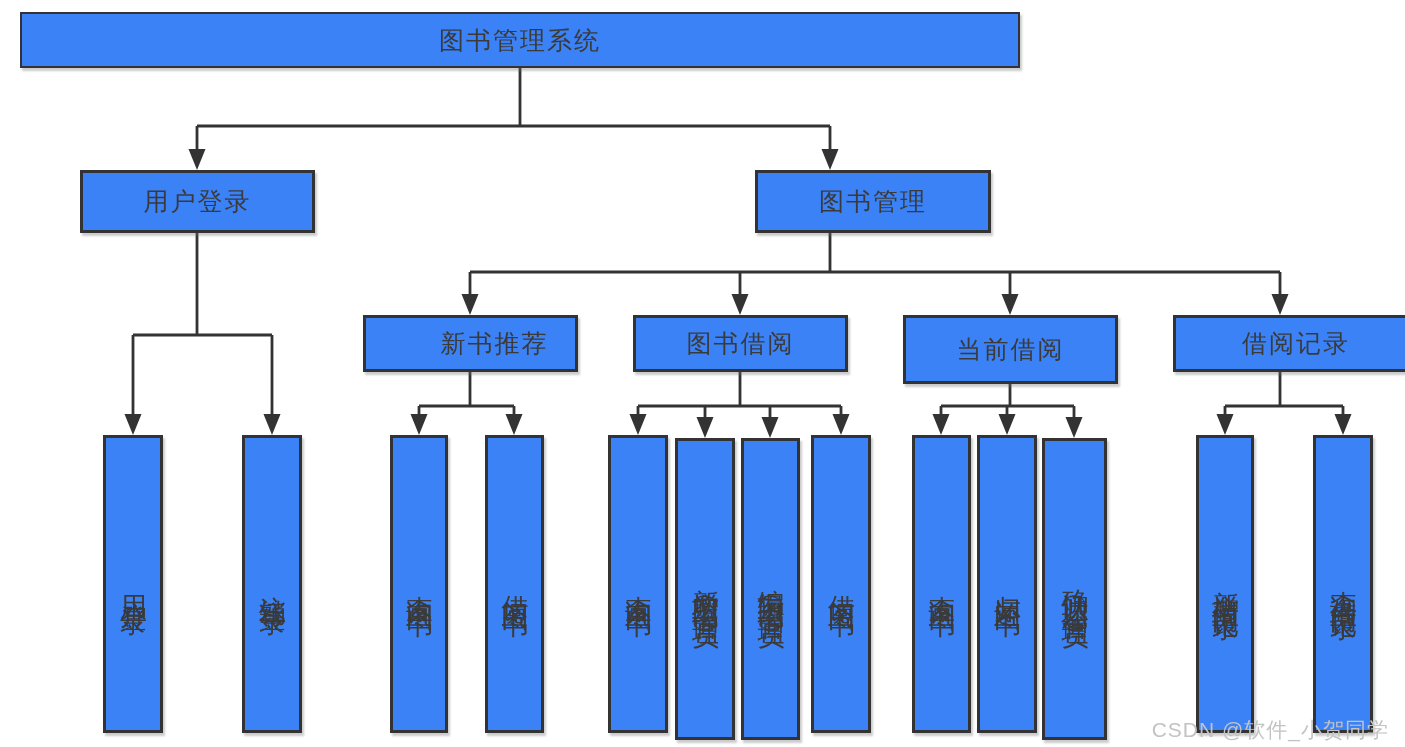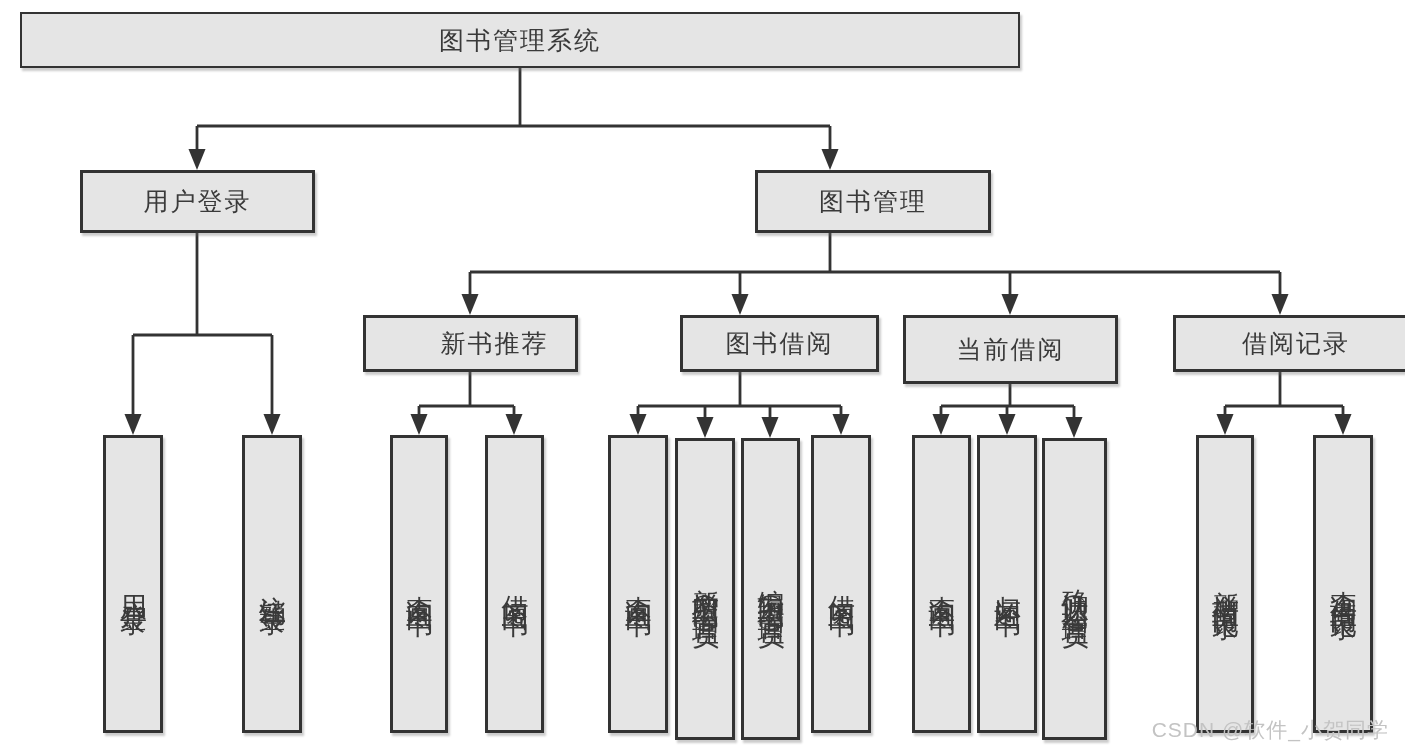--- a/index.html
+++ b/index.html
@@ -15,21 +15,21 @@
     background:var(--bg);
     overflow:hidden;
     font-family:"Liberation Sans","DejaVu Sans",sans-serif;
   }
   #wires{position:absolute;left:0;top:0;width:1405px;height:747px;}
   #wires line{stroke:var(--line);stroke-width:2.8;}
   #wires .arrowhead{fill:var(--line);stroke:none;}
   .node{
     position:absolute;
     box-sizing:border-box;
-    background:#e5e5e5;
+    background:#3b82f6;
     border:3px solid var(--line);
     display:flex;align-items:center;justify-content:center;
     color:var(--text);
     font-size:25px;
     letter-spacing:2px;
     box-shadow:2px 3px 2px rgba(110,110,110,0.35);
     white-space:nowrap;
     font-family:Liberation Serif, serif;
   }
   .node.root{border-width:2.5px;font-size:25px;}
@@ -123,21 +123,21 @@
         <polygon points="1334.5,414 1351.5,414 1343,435" class="arrowhead"></polygon>
       </g>
     </svg>
 
   <div class="node root" style="left:20px;top:12px;width:1000px;height:56px;">图书管理系统</div>
 
   <div class="node" style="left:80px;top:170px;width:235px;height:63px;">用户登录</div>
   <div class="node" style="left:712px;top:170px;width:236px;height:63px;margin-left:43px;">图书管理</div>
 
   <div class="node" style="left:363px;top:315px;width:215px;height:57px;padding-left:48px;">新书推荐</div>
-  <div class="node" style="left:633px;top:315px;width:199px;height:57px;margin-left:47px;">图书借阅</div>
+  <div class="node" style="left:633px;top:315px;width:215px;height:57px;">图书借阅</div>
   <div class="node" style="left:903px;top:315px;width:215px;height:69px;">当前借阅</div>
   <div class="node" style="left:1173px;top:315px;width:246px;height:57px;">借阅记录</div>
 
   <div class="node leaf" style="left:103px;top:435px;width:60px;height:298px;">用户登录</div>
   <div class="node leaf" style="left:242px;top:435px;width:60px;height:298px;">注销登录</div>
 
   <div class="node leaf" style="left:390px;top:435px;width:58px;height:298px;">查询图书</div>
   <div class="node leaf" style="left:485px;top:435px;width:59px;height:298px;">借阅图书</div>
 
   <div class="node leaf" style="left:608px;top:435px;width:60px;height:298px;">查询图书</div>

